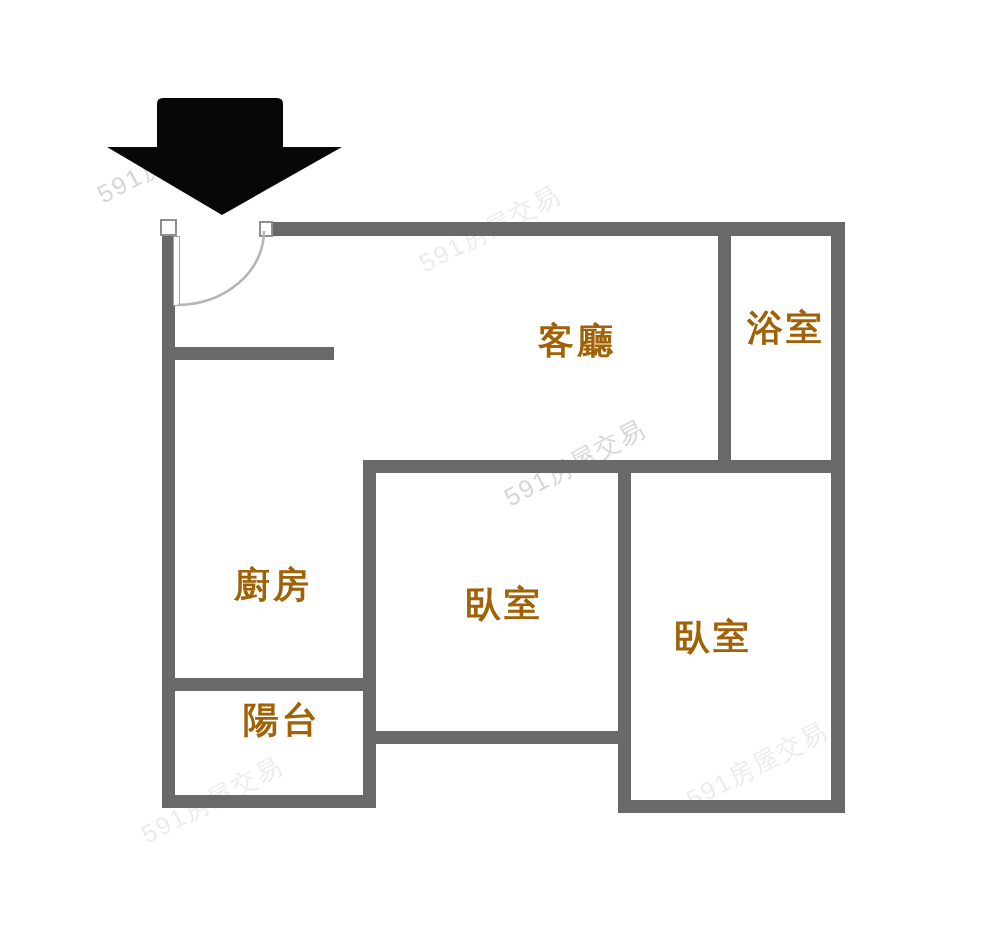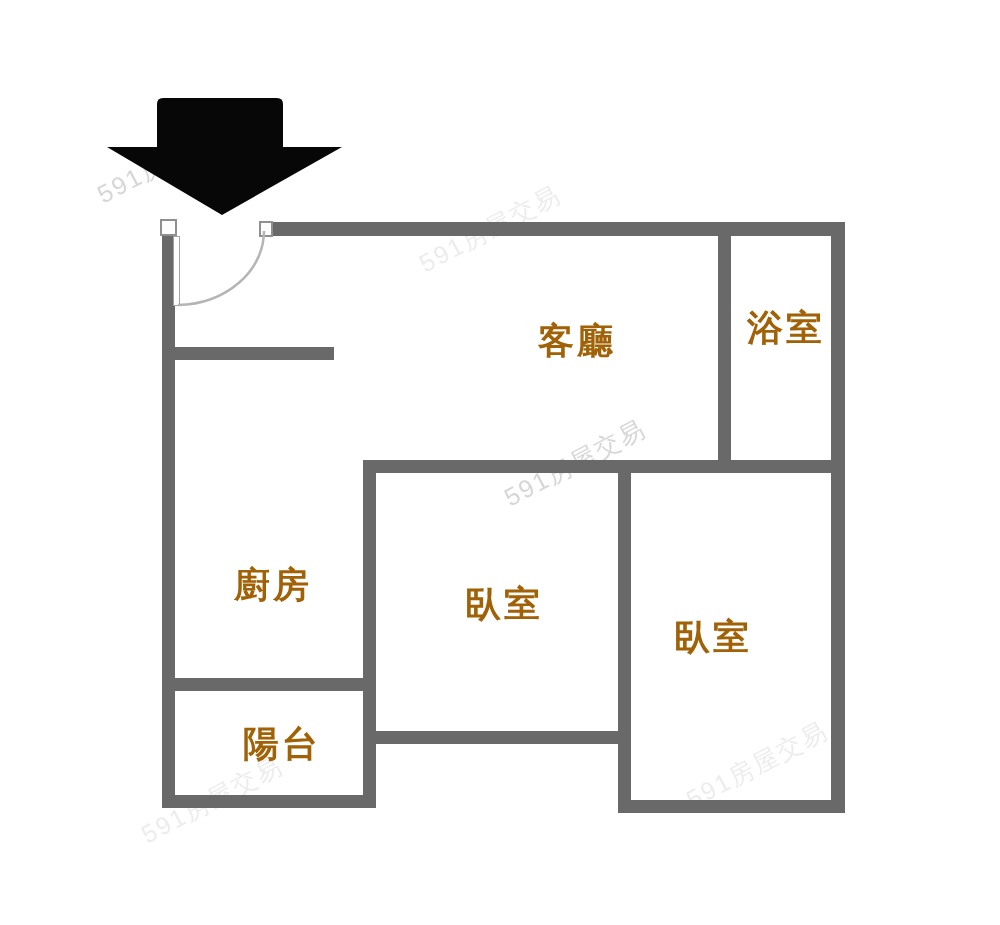--- a/index.html
+++ b/index.html
@@ -94,15 +94,15 @@
   <div class="door-leaf"></div>
   <svg class="svg-abs" style="left:158px; top:212px;" width="130" height="110" viewBox="0 0 130 110">
     <path d="M 20 93 A 88 74 0 0 0 106 19" fill="none" stroke="#b5b5b5" stroke-width="2.5"></path>
   </svg>
 
   <div class="room-label" style="left:577px; top:341px;">客廳</div>
   <div class="room-label" style="left:786px; top:328px;">浴室</div>
   <div class="room-label" style="left:273px; top:567px;margin-top:18px;">廚房</div>
   <div class="room-label" style="left:504px; top:604px;">臥室</div>
   <div class="room-label" style="left:713px; top:637px;">臥室</div>
-  <div class="room-label" style="left:282px; top:744px;">陽台</div>
+  <div class="room-label" style="left:282px; top:720px;">陽台</div>
 
 </div>
 
 </body></html>

